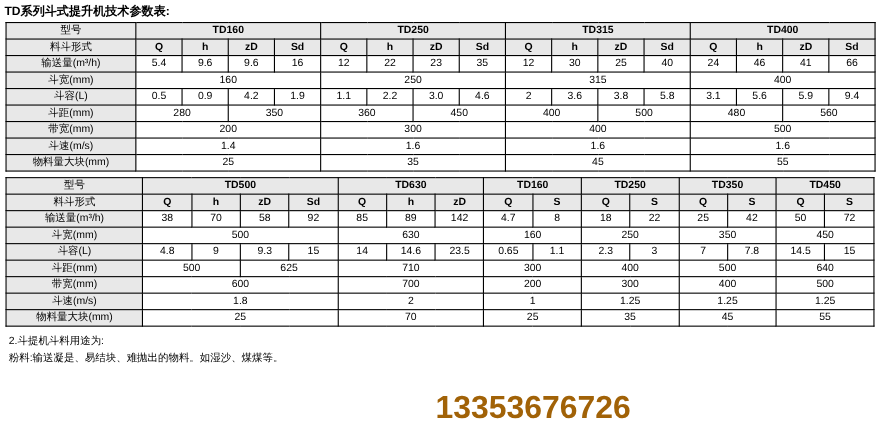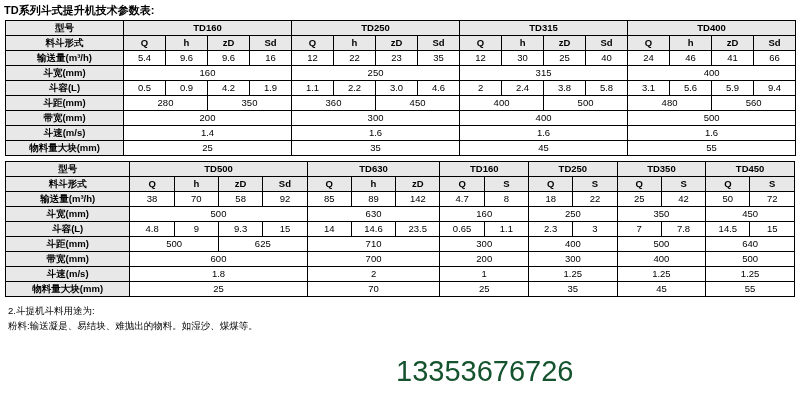--- a/index.html
+++ b/index.html
@@ -1,26 +1,26 @@
 <!DOCTYPE html>
 <html><head>
 <meta charset="utf-8">
 <style>
   html,body{margin:0;padding:0;background:#fff;}
   body{width:800px;height:400px;overflow:hidden;font-family:"Liberation Sans",sans-serif;color:#000;}
   .page{position:relative;width:796px;height:400px;}
   .title{font-size:11px;font-weight:bold;padding:3px 6px 2px 4px;letter-spacing:0px;}
   table{border-collapse:collapse;table-layout:fixed;width:790px;margin:0 5px;}
   td{border:1px solid #000;font-size:9.5px;text-align:center;vertical-align:middle;height:14px;line-height:12px;padding:0;}
-  td.lbl{background:#e8e8e8;font-weight:bold;font-size:9.5px;}
+  td.lbl{background:#e8e8e8;font-weight:normal;font-size:9.5px;}
   td.hdr{background:#e8e8e8;font-weight:bold;text-align:center;}
   td.sub{background:#e8e8e8;font-weight:bold;}
   .notes{font-size:9.5px;padding:6px 0 0 8px;line-height:15px;}
   .notes div{white-space:nowrap;}
-  .phone{position:absolute;left:396px;top:355px;font-size:29px;font-weight:normal;color:#14532d;letter-spacing:0px;font-family:"Liberation Sans",sans-serif;}
+  .phone{position:absolute;left:396px;top:355px;font-size:29px;font-weight:bold;color:#a16207;letter-spacing:0px;font-family:"Liberation Sans",sans-serif;}
   .tbl2{margin-top:5px;}
 </style>
 </head>
 <body>
 
 <div class="page">
 
   <div class="title">TD系列斗式提升机技术参数表:</div>
 
   <table>
@@ -100,21 +100,21 @@
         <td class="lbl">斗容(L)</td>
         <td>0.5</td>
         <td>0.9</td>
         <td>4.2</td>
         <td>1.9</td>
         <td>1.1</td>
         <td>2.2</td>
         <td>3.0</td>
         <td>4.6</td>
         <td>2</td>
-        <td>2.4</td>
+        <td>3.6</td>
         <td>3.8</td>
         <td>5.8</td>
         <td>3.1</td>
         <td>5.6</td>
         <td>5.9</td>
         <td>9.4</td>
       </tr>
       <tr>
         <td class="lbl">斗距(mm)</td>
         <td colspan="2">280</td>

